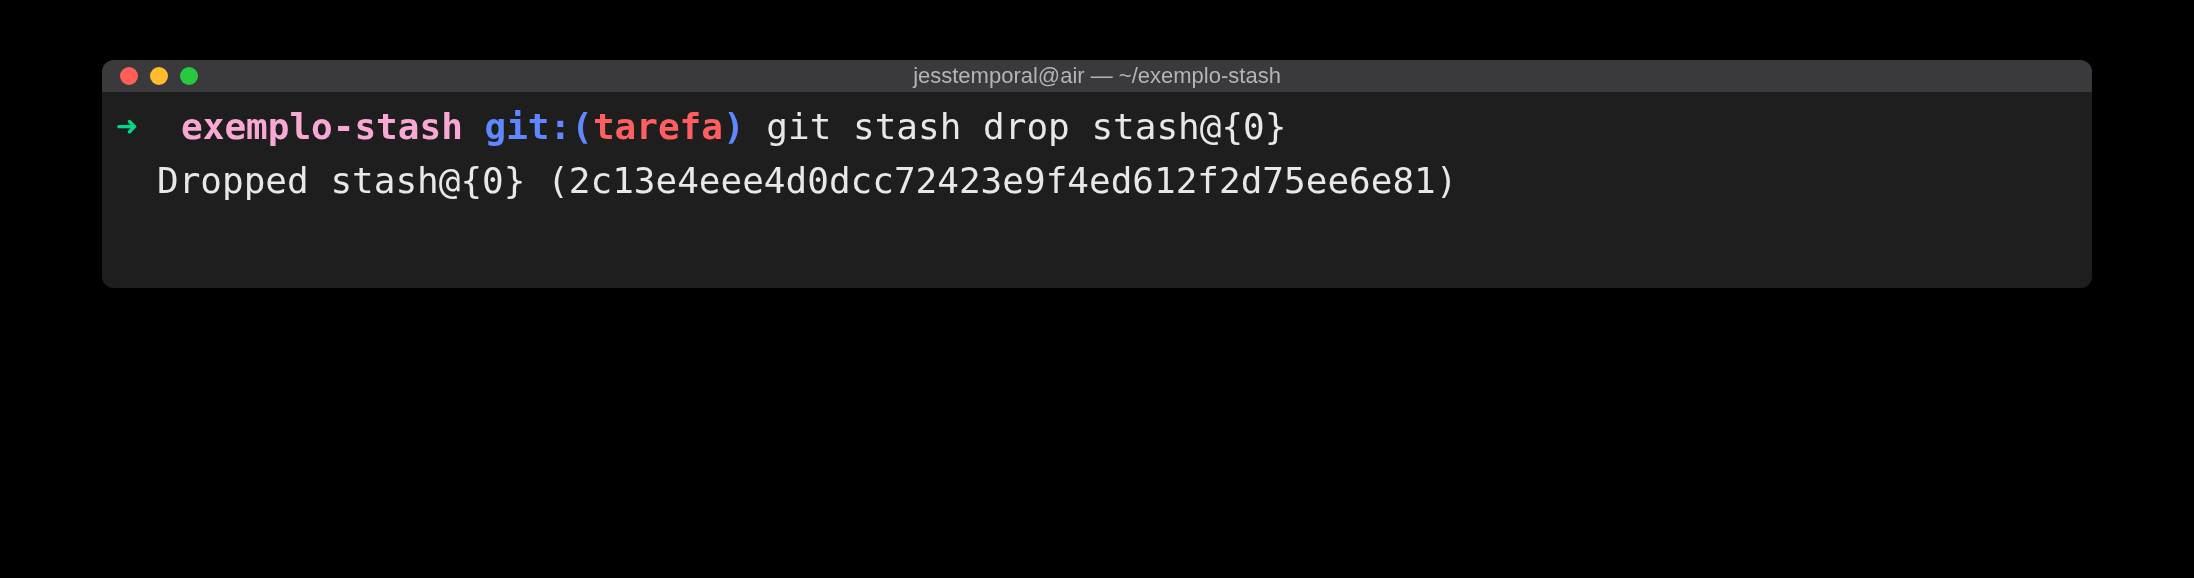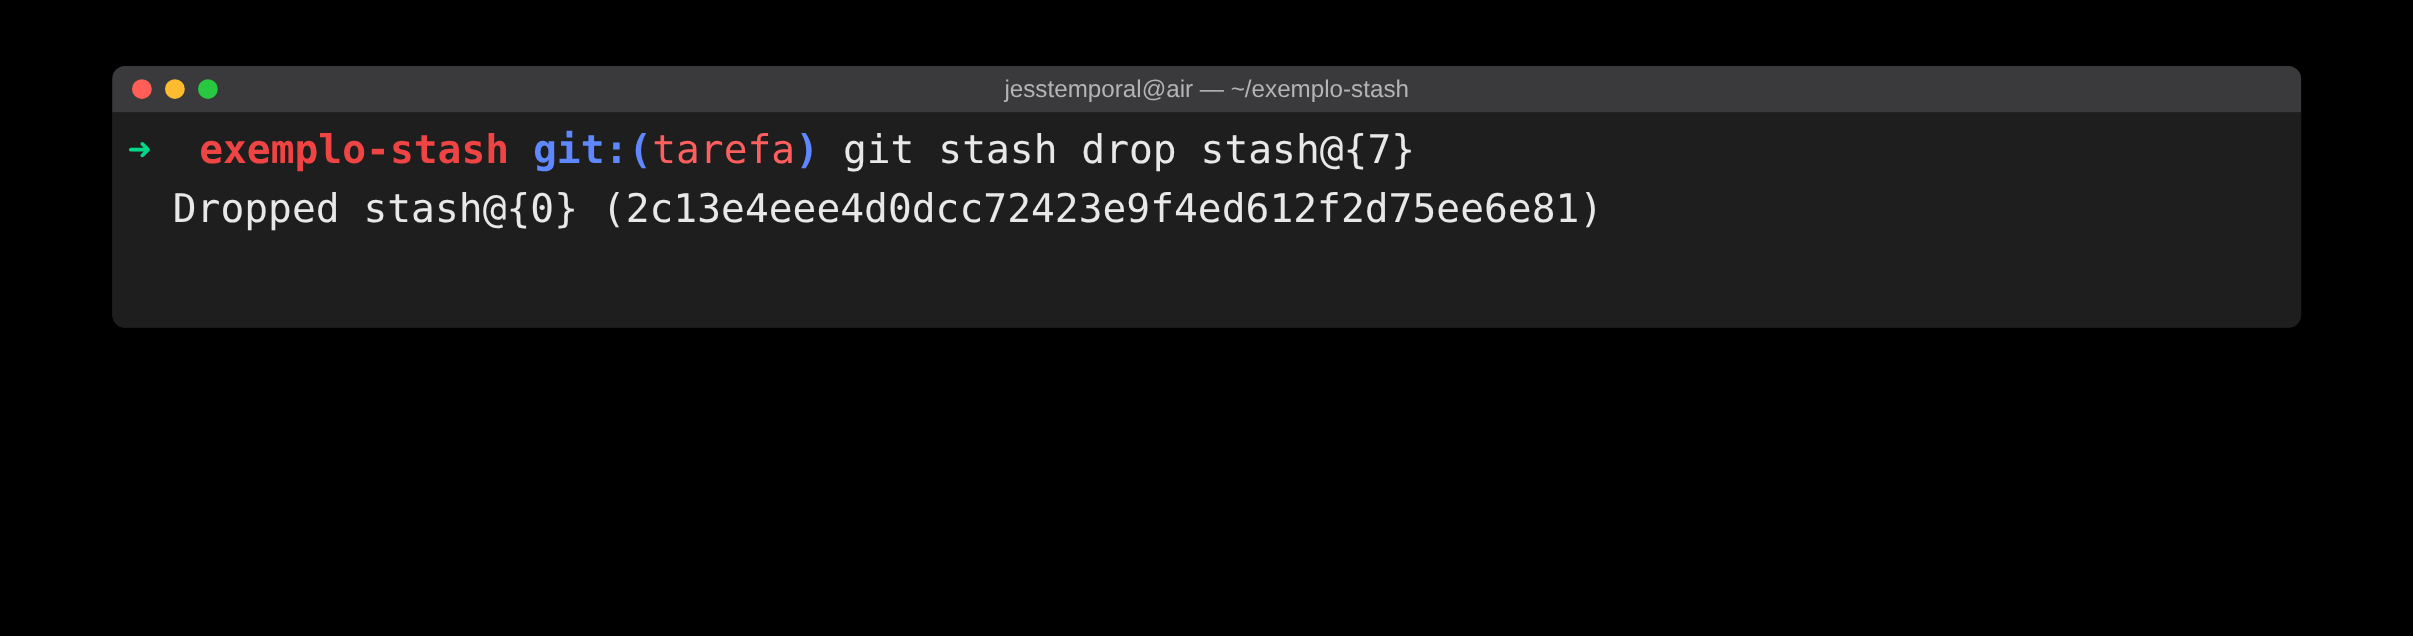--- a/index.html
+++ b/index.html
@@ -22,21 +22,21 @@
     .terminal-window {
       width: 1990px;
       background: #1e1e1e;
       border-radius: 12px;
       overflow: hidden;
       box-shadow: 0 20px 60px rgba(0,0,0,0.5);
     }
     
     .title-bar {
       background: #3a3a3c;
-      height: 42px;
+      height: 32px;
       display: flex;
       align-items: center;
       padding: 0 18px;
       position: relative;
     }
     
     .traffic-lights {
       display: flex;
       gap: 12px;
       align-items: center;
@@ -68,23 +68,23 @@
       font-size: 36px;
       line-height: 1.5;
     }
     
     .term-line {
       white-space: pre;
       color: #e8e8e8;
     }
     
     .arrow { color: #00d787; font-weight: bold; }
-    .dir { color: #ef4444; font-weight: bold; }
+    .dir { color: #f9a8d4; font-weight: bold; }
     .git-label { color: #5f87ff; font-weight: bold; }
-    .branch { color: #ff5f5f; font-weight: normal; }
+    .branch { color: #ff5f5f; font-weight: bold; }
     .cmd { color: #e8e8e8; }
     .output { color: #e8e8e8; margin-left: 41px; }
     
     .cursor {
       display: inline-block;
       width: 20px;
       height: 40px;
       background: #aeafad;
       vertical-align: text-bottom;
       margin-bottom: 3px;
@@ -97,16 +97,16 @@
   <div class="title-bar">
     <div class="traffic-lights">
       <div class="traffic-light red"></div>
       <div class="traffic-light yellow"></div>
       <div class="traffic-light green"></div>
     </div>
     <div class="window-title">jesstemporal@air — ~/exemplo-stash</div>
   </div>
 
   <div class="terminal-body">
-    <div class="term-line"><span class="arrow">➜</span>  <span class="dir">exemplo-stash</span> <span class="git-label">git:(</span><span class="branch">tarefa</span><span class="git-label">)</span> <span class="cmd">git stash drop stash@{7}</span></div>
+    <div class="term-line"><span class="arrow">➜</span>  <span class="dir">exemplo-stash</span> <span class="git-label">git:(</span><span class="branch">tarefa</span><span class="git-label">)</span> <span class="cmd">git stash drop stash@{0}</span></div>
     <div class="term-line"><span class="output">Dropped stash@{0} (2c13e4eee4d0dcc72423e9f4ed612f2d75ee6e81)</span></div>
   </div>
 </div>
 
 </body></html>

